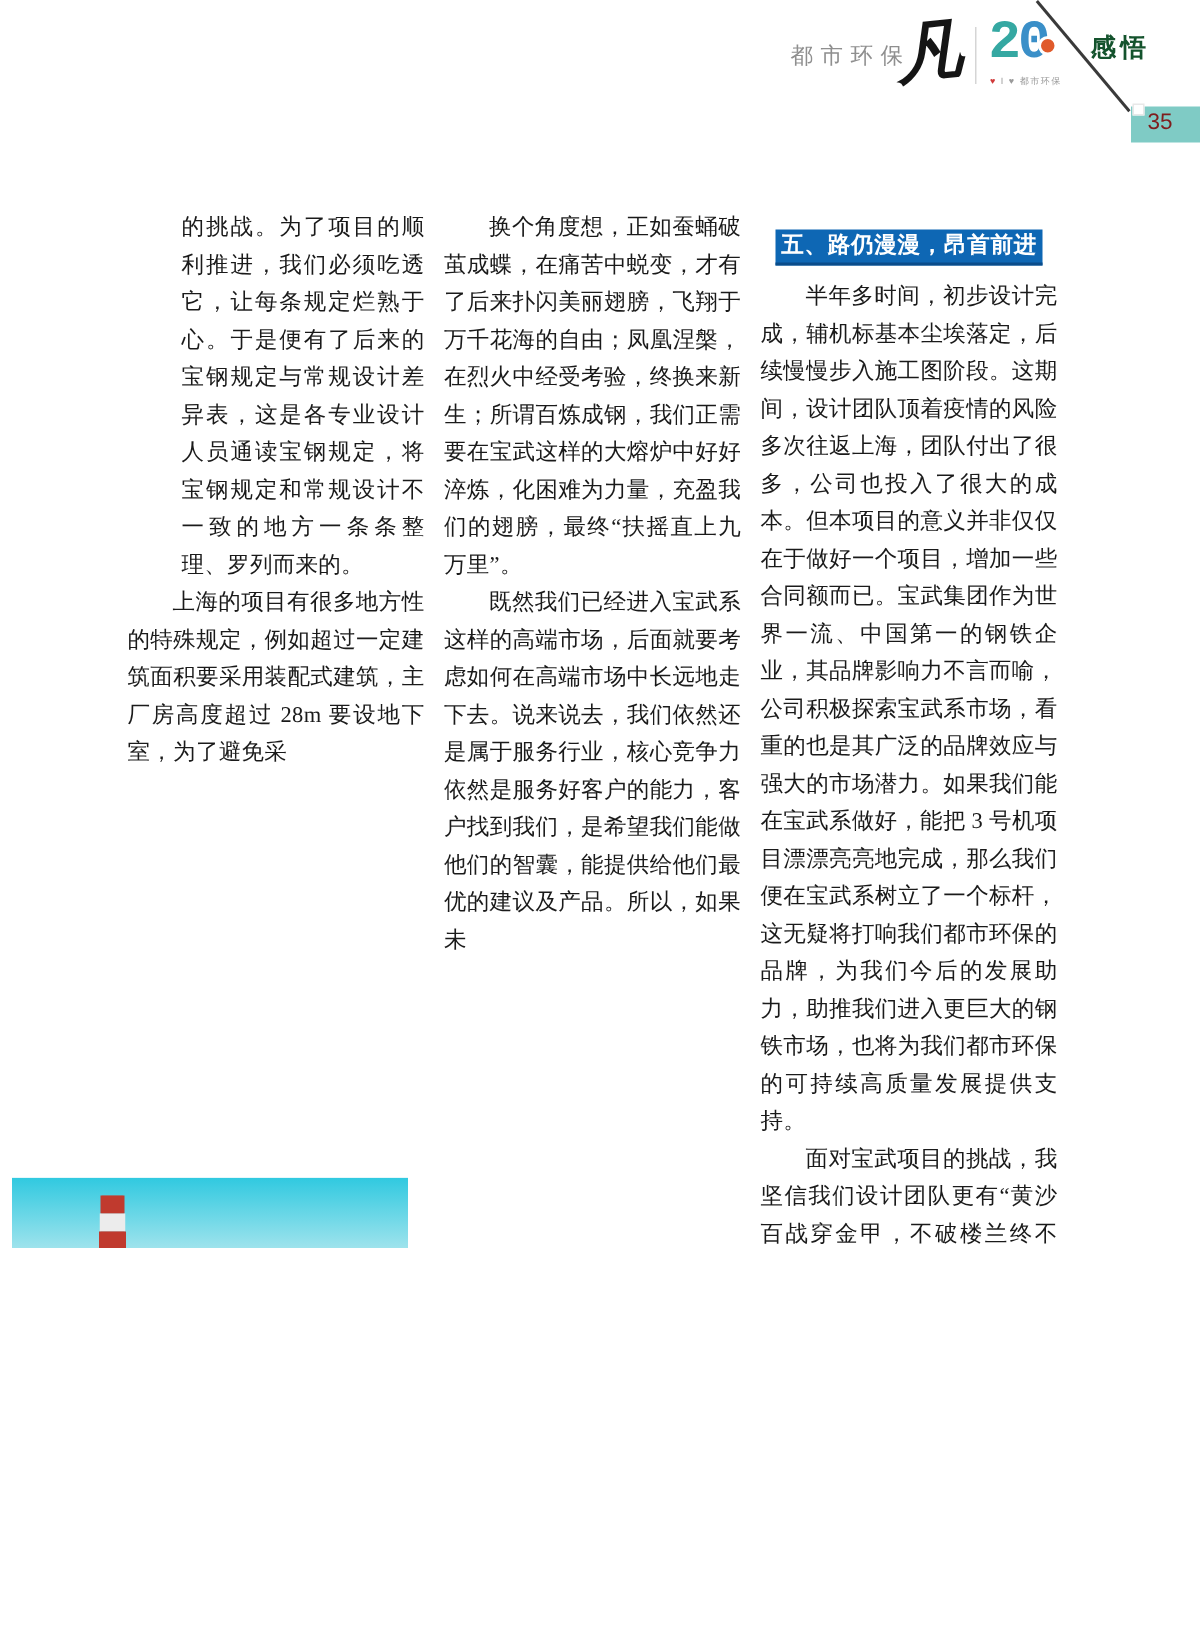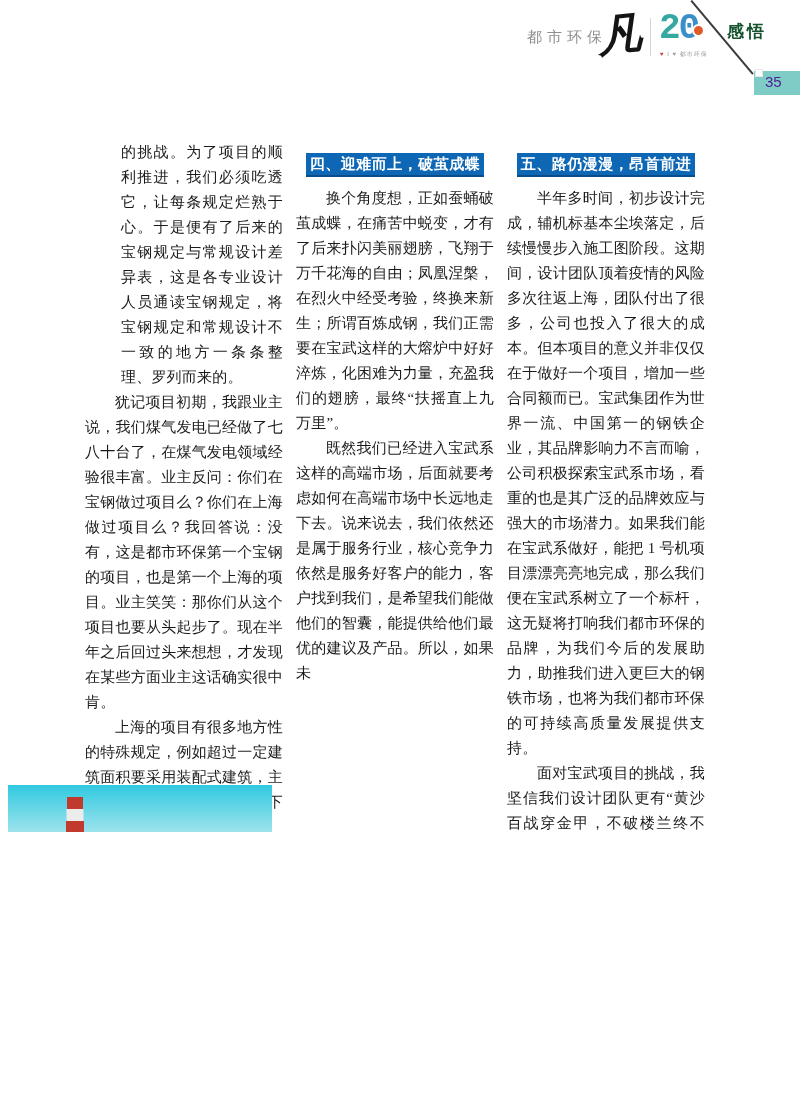--- a/index.html
+++ b/index.html
@@ -19,21 +19,21 @@
   .logo-dot{position:absolute;left:692px;top:24px;width:9px;height:9px;border-radius:50%;
             background:#e05a2b;border:2px solid #ffffff;}
   .logo-tag{position:absolute;left:660px;top:50px;font-family:"Liberation Sans","DejaVu Sans",sans-serif;
             font-size:6px;color:#9a9a9a;letter-spacing:1px;white-space:nowrap;}
   .logo-tag .heart{color:#d03a3a;}
   .diag-line{position:absolute;left:692px;top:0;width:96px;height:2px;background:#3a3a3a;
              transform:rotate(50deg);transform-origin:0 0;}
   .section-label{position:absolute;left:727px;top:20px;font-family:"Liberation Sans","DejaVu Sans",sans-serif;
                  font-size:17px;font-weight:bold;color:#14532d;letter-spacing:3px;}
   .page-tab{position:absolute;left:754px;top:71px;width:46px;height:24px;background:#7fcbc5;}
-  .page-tab .num{position:absolute;left:11px;top:2px;color:#4c1d95;font-size:15px;
+  .page-tab .num{position:absolute;left:11px;top:2px;color:#7f1d1d;font-size:15px;
                  font-family:"Liberation Sans","DejaVu Sans",sans-serif;}
   .tab-notch{position:absolute;left:755px;top:69px;width:6px;height:6px;background:#ffffff;border:1px solid #e8e8e8;}
 
   
   .col{position:absolute;top:140px;width:198px;text-align:justify;font-size:15px;line-height:25px;
        color:#1a1a1a;letter-spacing:0.2px;}
   .col-1{left:85px;}
   .col-2{left:296px;}
   .col-3{left:507px;}
   .col p{margin:0;text-indent:2em;}
@@ -64,33 +64,31 @@
   </div>
   <div class="diag-line"></div>
   <div class="section-label">感悟</div>
   <div class="page-tab">
     <span class="num">35</span>
   </div>
   <div class="tab-notch"></div>
 
   <div class="col col-1">
     <p class="cont">的挑战。为了项目的顺利推进，我们必须吃透它，让每条规定烂熟于心。于是便有了后来的宝钢规定与常规设计差异表，这是各专业设计人员通读宝钢规定，将宝钢规定和常规设计不一致的地方一条条整理、罗列而来的。</p>
-    <p>犹记项目初期，我跟业主说，我们煤气发电已经做了七八十台了，在煤气发电领域经验很丰富。业主反问：你们在宝钢做过项目么？你们在上海做过项目么？我回答说：没有，这是都市环保第一个宝钢的项目，也是第一个上海的项目。业主笑笑：那你们从这个项目也要从头起步了。现在半年之后回过头来想想，才发现在某些方面业主这话确实很中肯。</p>
     <p>上海的项目有很多地方性的特殊规定，例如超过一定建筑面积要采用装配式建筑，主厂房高度超过 28m 要设地下室，为了避免采</p>
   </div>
 
   <div class="col col-2">
-    <div class="sec-head">四、迎难而上，破茧成蝶</div>
     <p>换个角度想，正如蚕蛹破茧成蝶，在痛苦中蜕变，才有了后来扑闪美丽翅膀，飞翔于万千花海的自由；凤凰涅槃，在烈火中经受考验，终换来新生；所谓百炼成钢，我们正需要在宝武这样的大熔炉中好好淬炼，化困难为力量，充盈我们的翅膀，最终“扶摇直上九万里”。</p>
     <p>既然我们已经进入宝武系这样的高端市场，后面就要考虑如何在高端市场中长远地走下去。说来说去，我们依然还是属于服务行业，核心竞争力依然是服务好客户的能力，客户找到我们，是希望我们能做他们的智囊，能提供给他们最优的建议及产品。所以，如果未</p>
   </div>
 
   <div class="col col-3">
     <div class="sec-head">五、路仍漫漫，昂首前进</div>
-    <p>半年多时间，初步设计完成，辅机标基本尘埃落定，后续慢慢步入施工图阶段。这期间，设计团队顶着疫情的风险多次往返上海，团队付出了很多，公司也投入了很大的成本。但本项目的意义并非仅仅在于做好一个项目，增加一些合同额而已。宝武集团作为世界一流、中国第一的钢铁企业，其品牌影响力不言而喻，公司积极探索宝武系市场，看重的也是其广泛的品牌效应与强大的市场潜力。如果我们能在宝武系做好，能把 1 号机项目漂漂亮亮地完成，那么我们便在宝武系树立了一个标杆，这无疑将打响我们都市环保的品牌，为我们今后的发展助力，助推我们进入更巨大的钢铁市场，也将为我们都市环保的可持续高质量发展提供支持。</p>
+    <p>半年多时间，初步设计完成，辅机标基本尘埃落定，后续慢慢步入施工图阶段。这期间，设计团队顶着疫情的风险多次往返上海，团队付出了很多，公司也投入了很大的成本。但本项目的意义并非仅仅在于做好一个项目，增加一些合同额而已。宝武集团作为世界一流、中国第一的钢铁企业，其品牌影响力不言而喻，公司积极探索宝武系市场，看重的也是其广泛的品牌效应与强大的市场潜力。如果我们能在宝武系做好，能把 3 号机项目漂漂亮亮地完成，那么我们便在宝武系树立了一个标杆，这无疑将打响我们都市环保的品牌，为我们今后的发展助力，助推我们进入更巨大的钢铁市场，也将为我们都市环保的可持续高质量发展提供支持。</p>
     <p>面对宝武项目的挑战，我坚信我们设计团队更有“黄沙百战穿金甲，不破楼兰终不还”的勇气乘风破浪、迎难而上。</p>
     <p>路仍漫漫，我们必将继续昂首前进！</p>
 
   </div>
 
   <div class="photo">
     <svg width="264" height="315" viewBox="0 0 264 315" xmlns="http://www.w3.org/2000/svg">
       <defs>
         <linearGradient id="sky" x1="0" y1="0" x2="0" y2="1">
           <stop offset="0" stop-color="#30c9e0"></stop>

